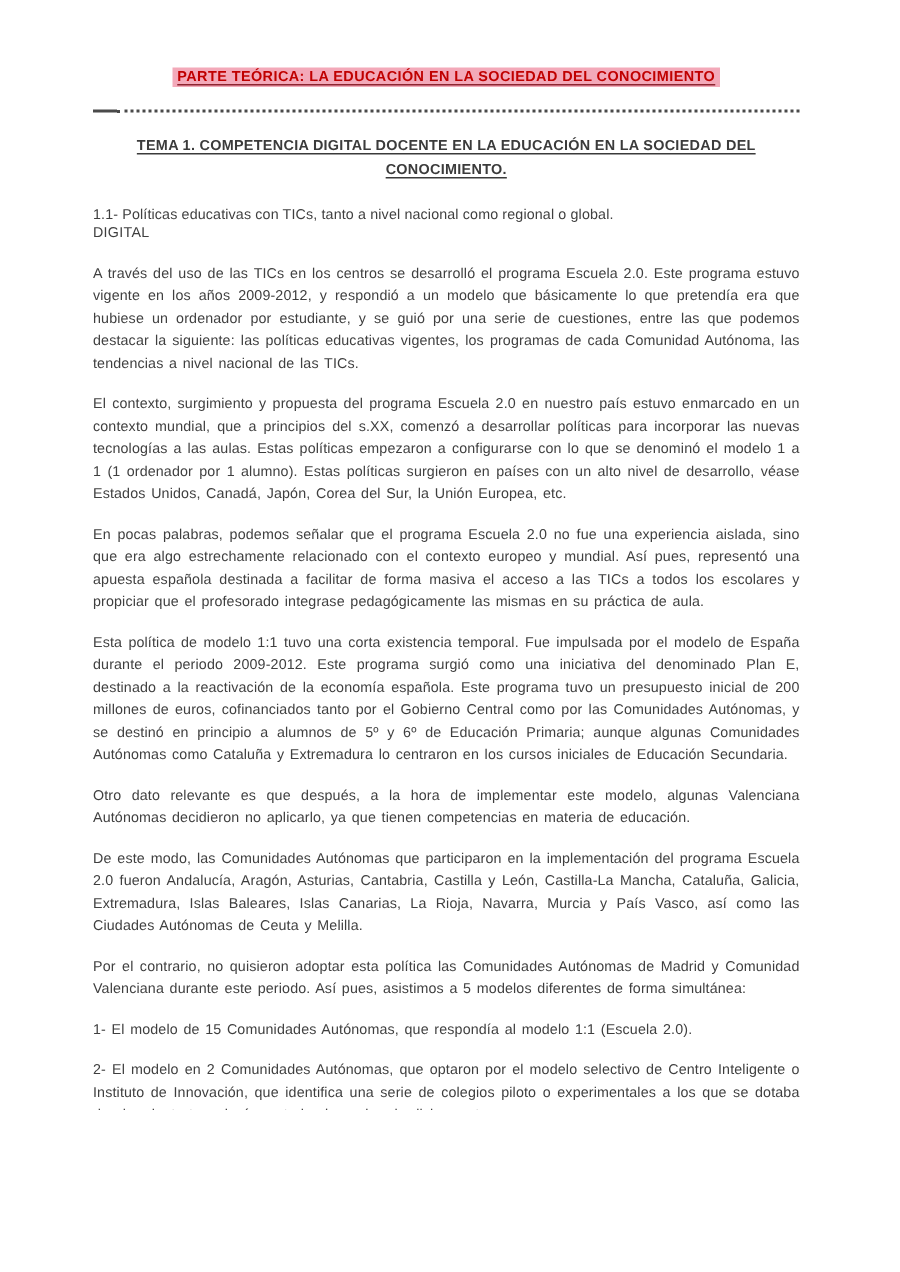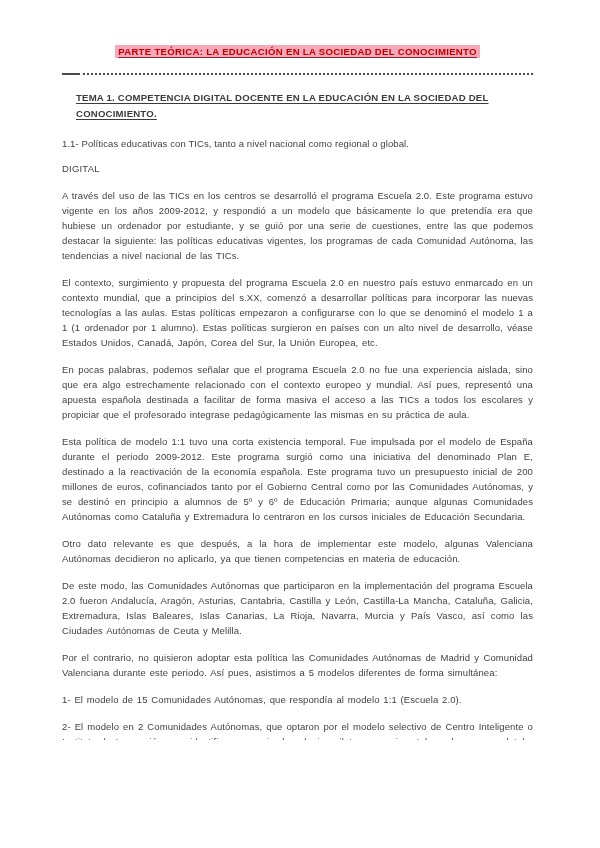--- a/index.html
+++ b/index.html
@@ -40,35 +40,36 @@
   }
   .separator .dash {
     width: 16px;
     border-bottom: 2px solid #4a4a4a;
   }
   .separator .dots {
     flex: 1;
     border-bottom: 2px dotted #4a4a4a;
   }
   .tema-heading {
+    text-align: center;
     font-size: 9.6px;
     font-weight: bold;
     color: #3b3b3b;
     line-height: 1.7;
     padding: 0 14px;
     margin-bottom: 15px;
     letter-spacing: 0.2px;
   }
   .tema-heading .ul {
     text-decoration: underline;
     text-underline-offset: 2px;
   }
   .subheading {
     font-size: 9.5px;
-    margin-bottom: 14px;
+    margin-bottom: 1px;
     letter-spacing: 0.1px;
   }
   .section-label {
     font-size: 9.5px;
     margin-bottom: 14px;
     letter-spacing: 0.2px;
   }
   .body-par {
     font-size: 9.5px;
     line-height: 15px;

